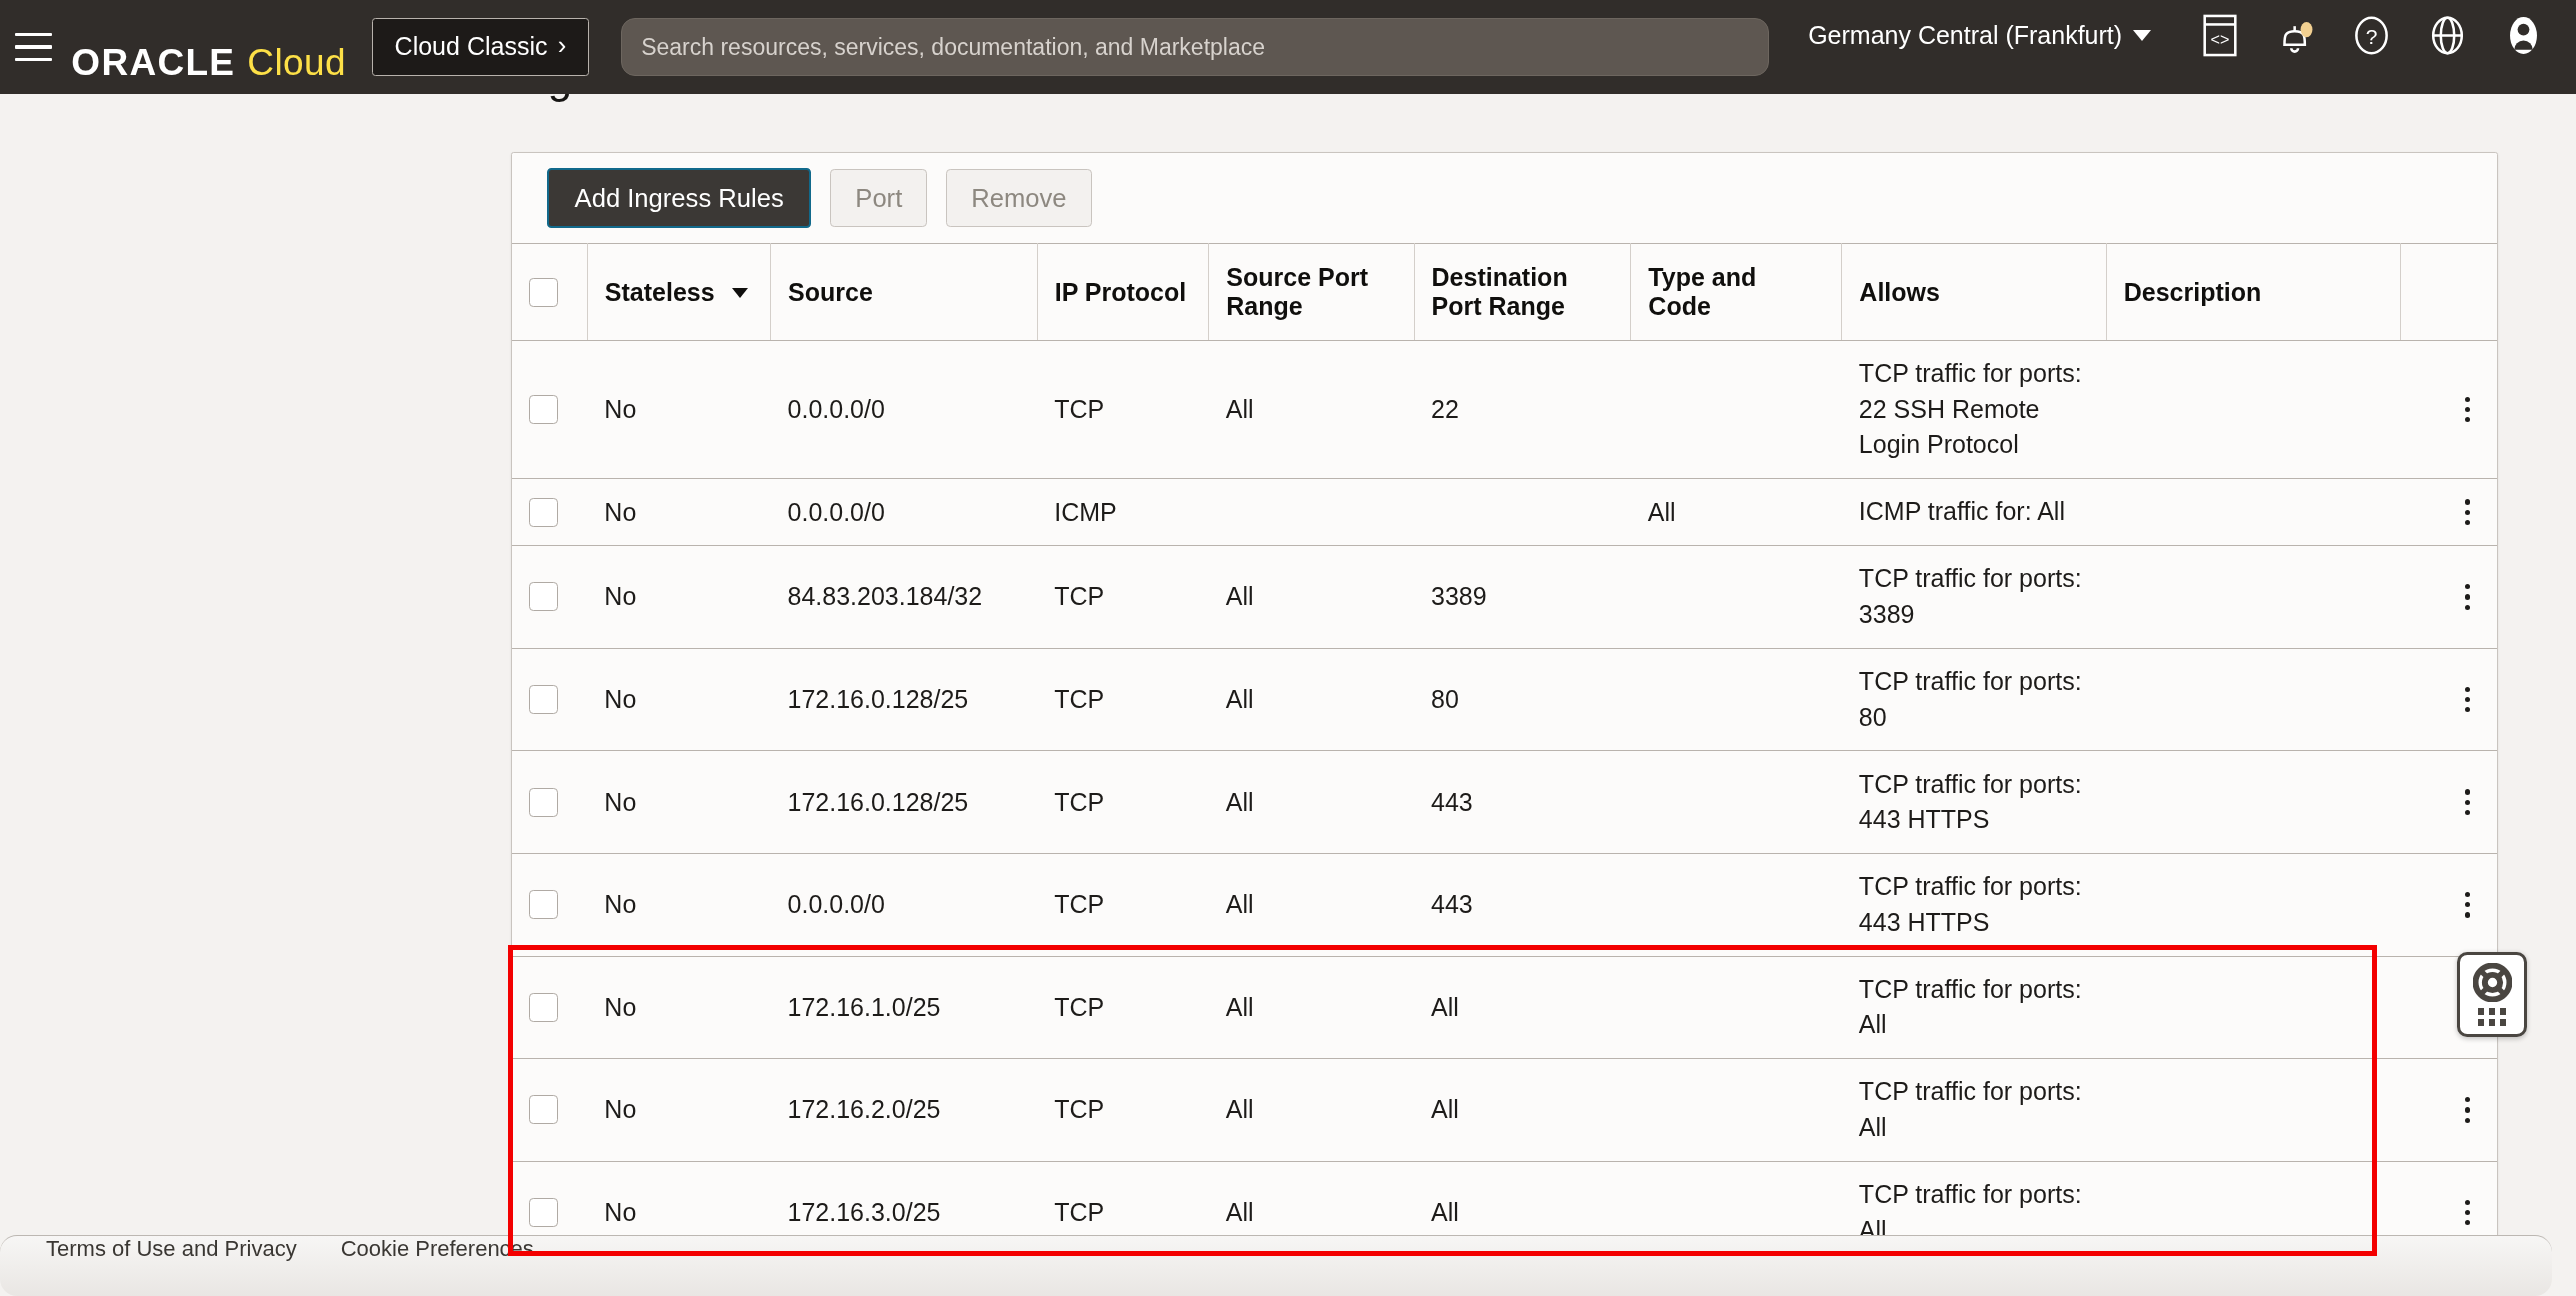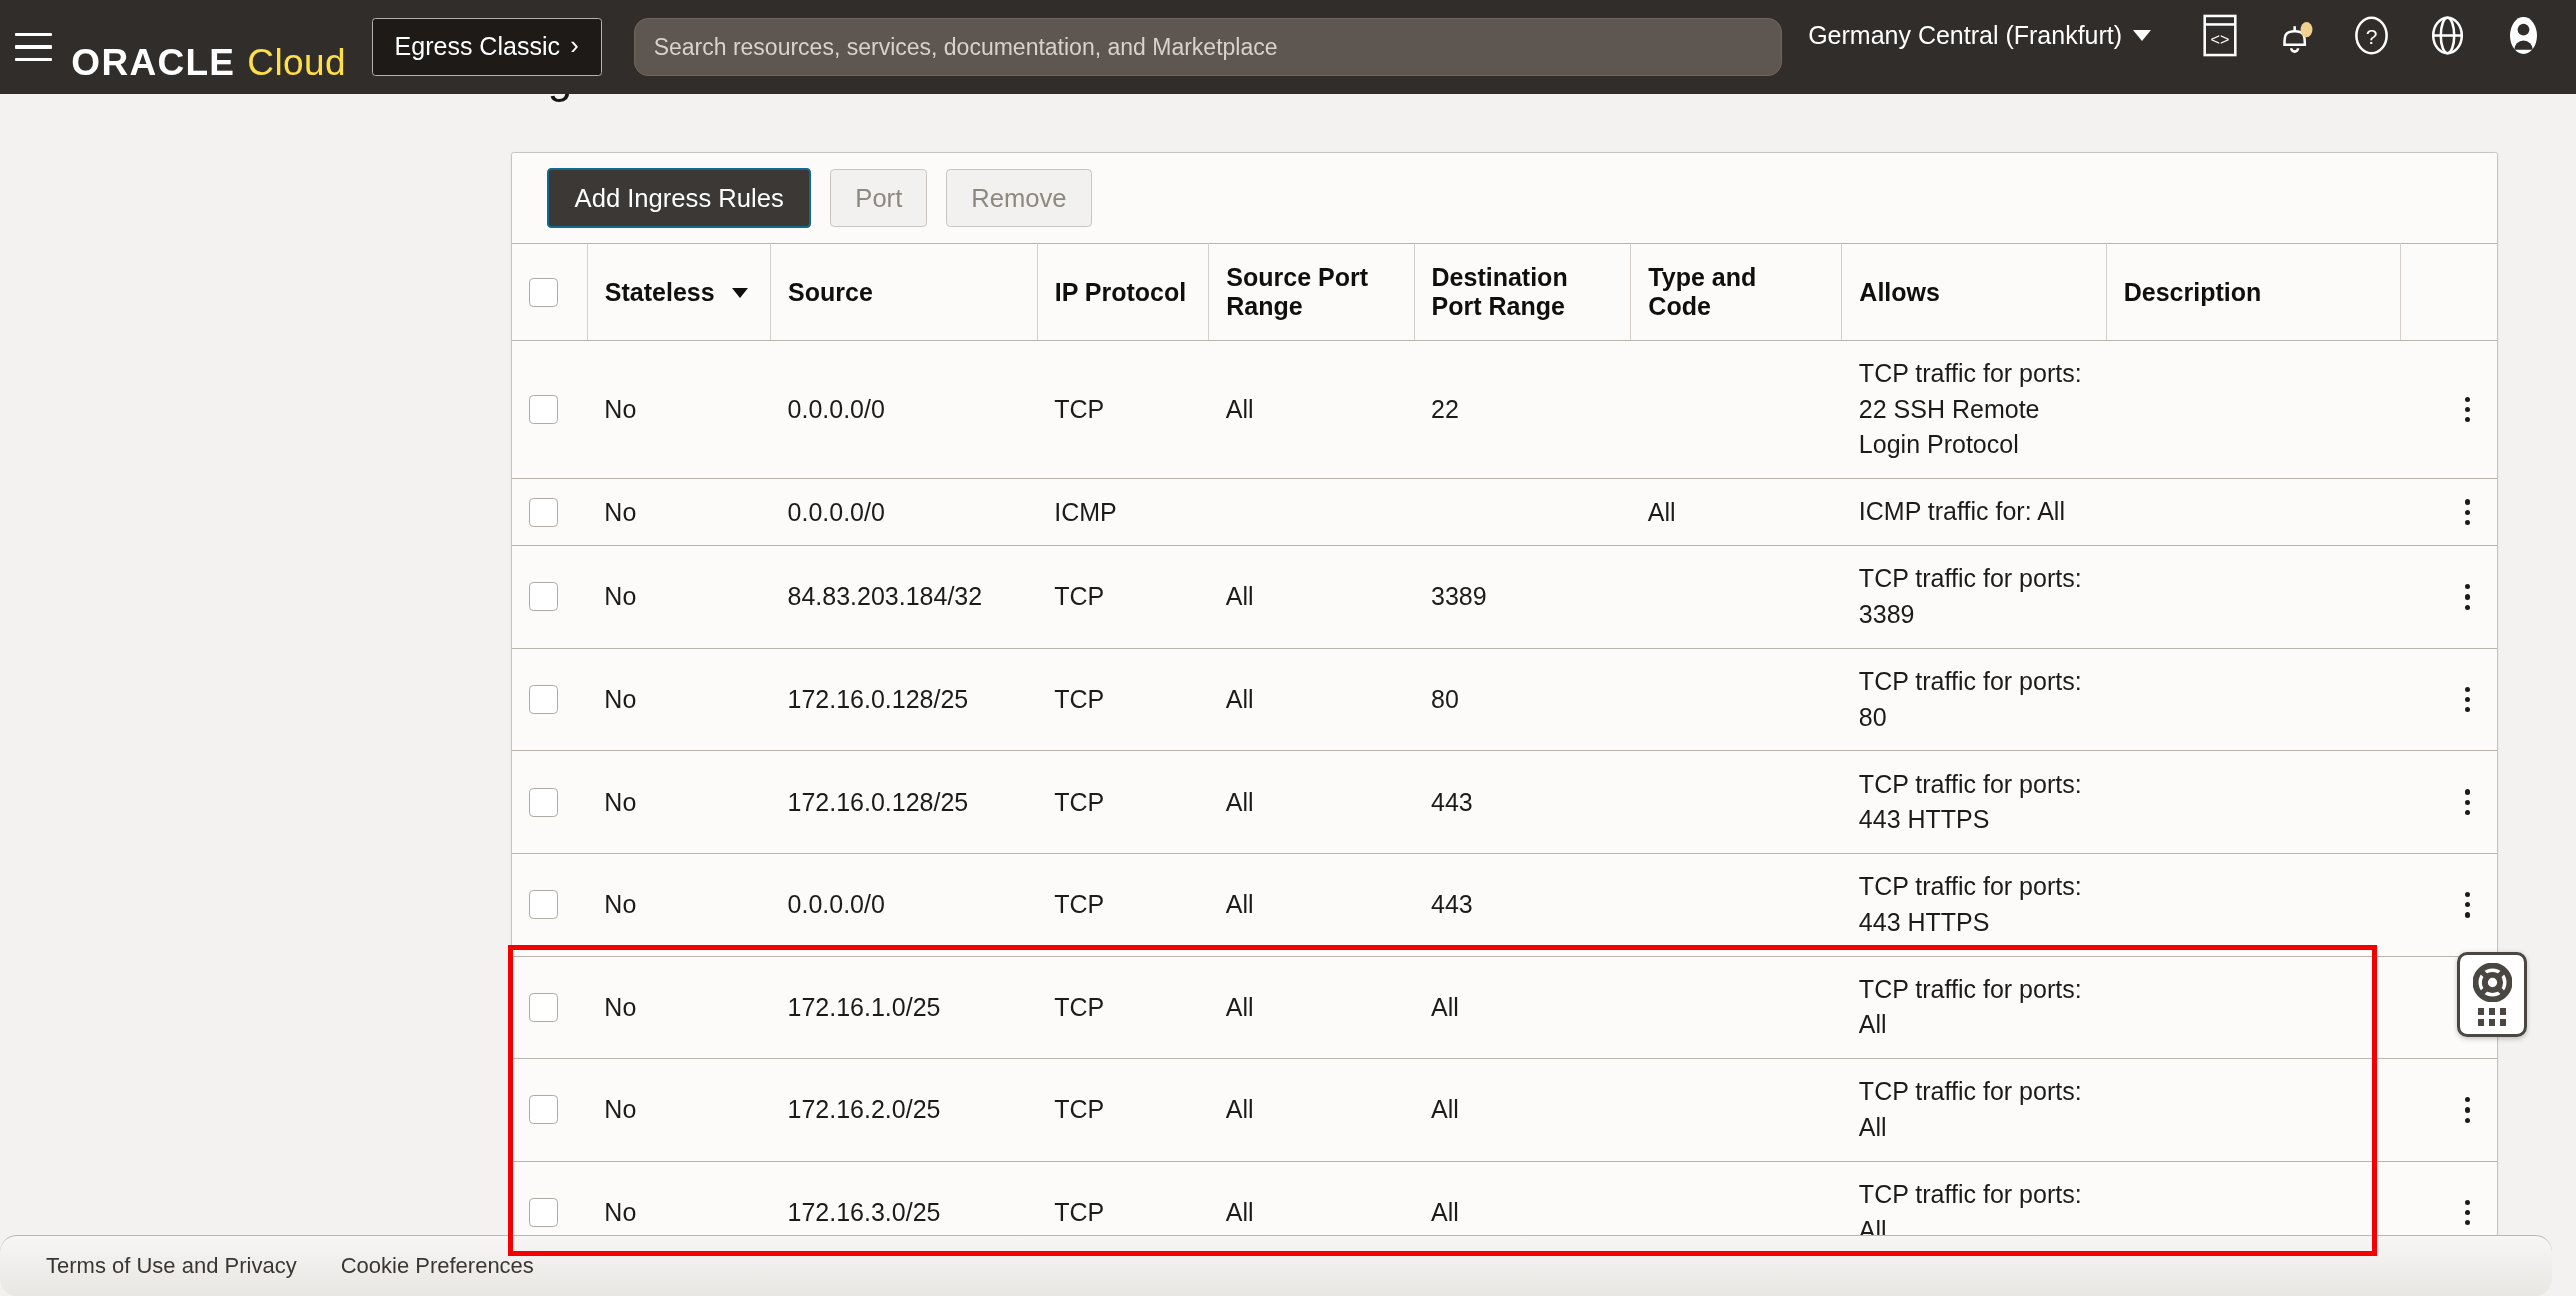--- a/index.html
+++ b/index.html
@@ -256,21 +256,21 @@
   }
   .dots { display: grid; grid-template-columns: repeat(3, 6.8px); gap: 4.3px; }
   .dots i { width: 6.8px; height: 6.8px; background: #4a4641; display:block; }
 
   
   .footer {
     position: absolute; left: 0; bottom: 0;
     width: 2552px; height: 61px;
     background: linear-gradient(#f7f6f5, #e9e6e3);
     border-top: 0.9px solid #bcb7b2;
-    display: flex; align-items: center;
+    display: flex; align-items: flex-start;
     font-size: 22px; color: #3a3733; border-radius: 17px;
   }
   .footer .left { margin-left: 46px; display: flex; gap: 44px; }
   .footer .left span { cursor: pointer; }
   .footer .right { position: absolute; right: 31px; color: #3a3733; }
 </style>
 </head>
 <body>
 
 <div class="topnav">
@@ -279,21 +279,21 @@
       <span></span>
       <span></span>
   </div>
 
   <div class="brand">
     <span class="brand-oracle">ORACLE</span>
     <span class="brand-cloud">Cloud</span>
   </div>
 
   <div class="cloud-classic">
-    <span>Egress Classic</span>
+    <span>Cloud Classic</span>
     <span class="chev-r">›</span>
   </div>
 
   <div class="searchbox">
     <span class="ph">Search resources, services, documentation, and Marketplace</span>
   </div>
 
   <div class="nav-right">
     <div class="region">
       <span>Germany Central (Frankfurt)</span>

